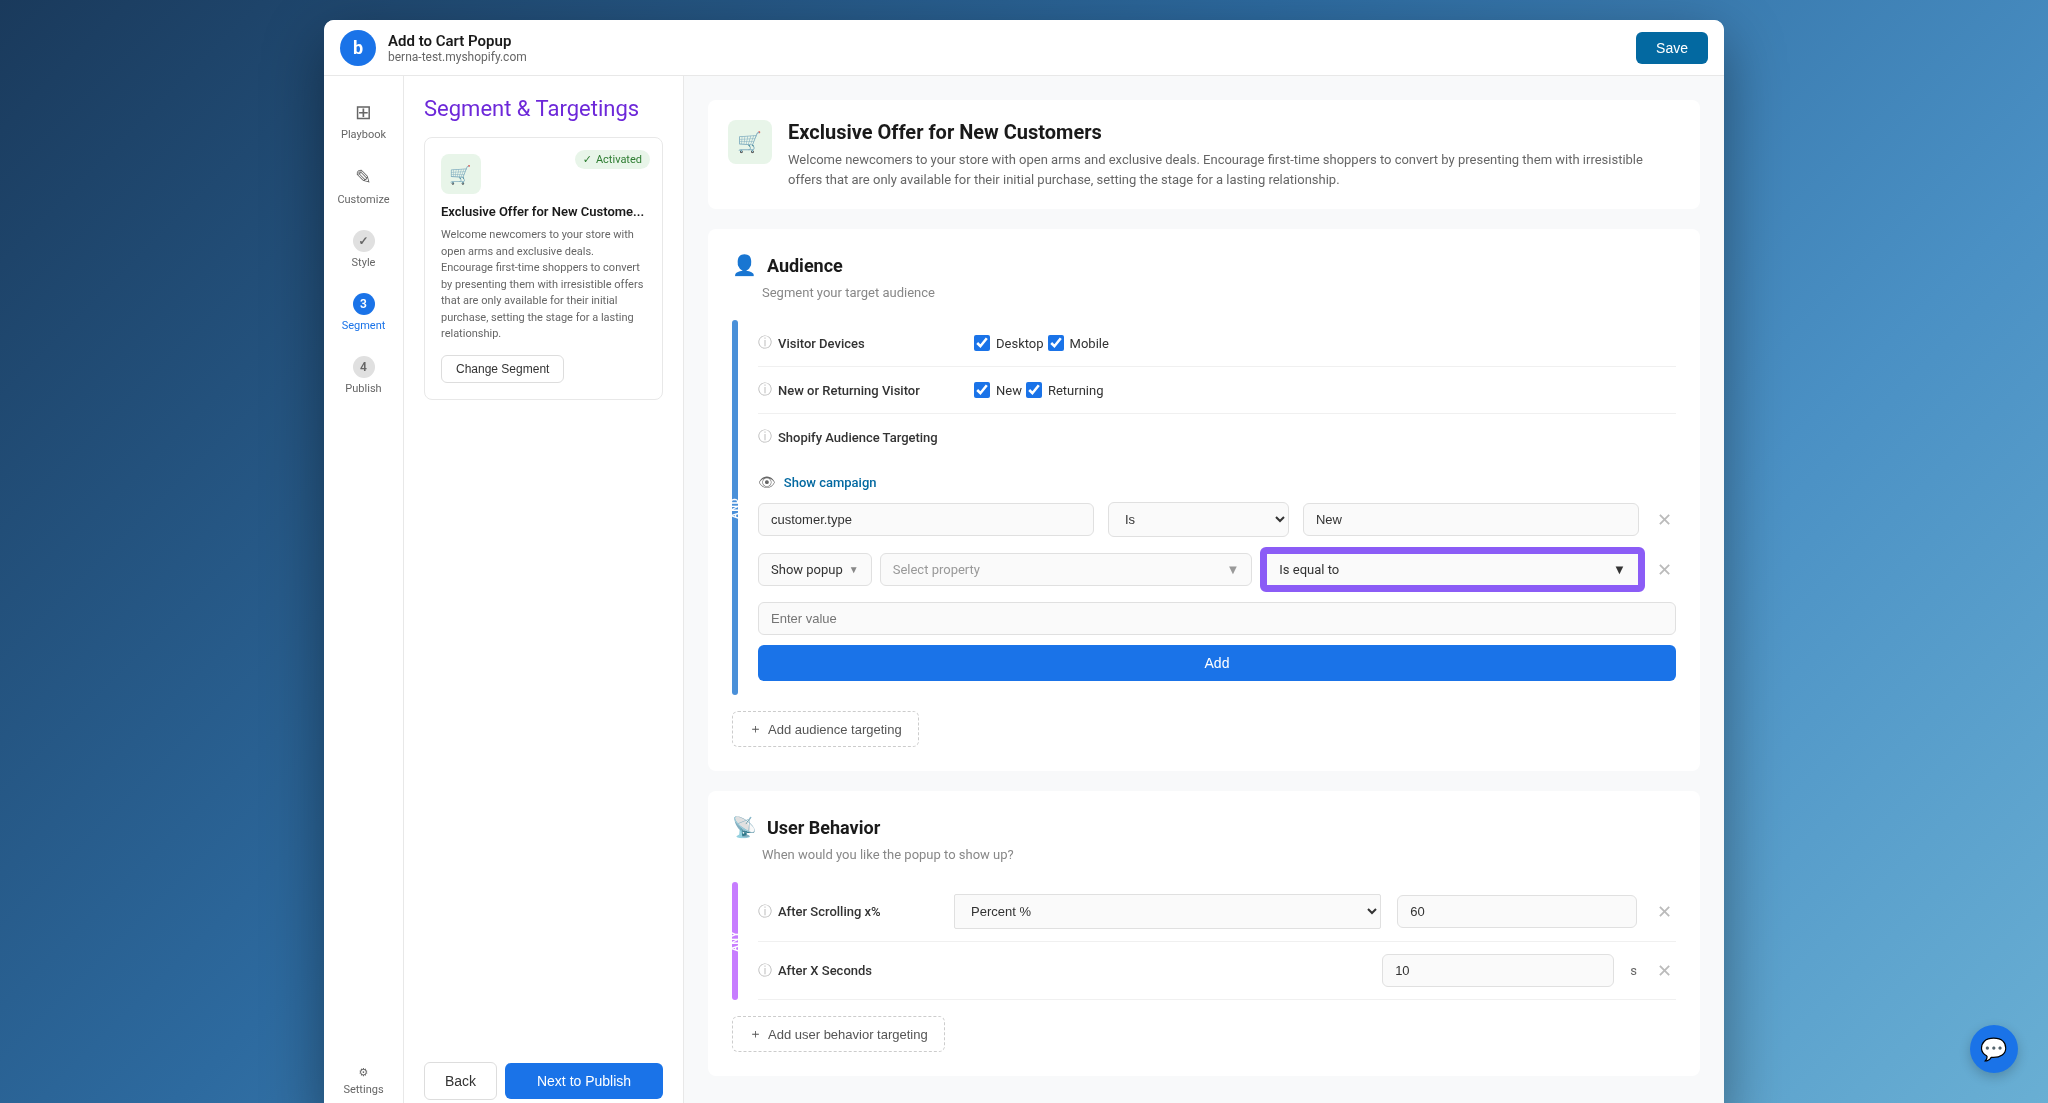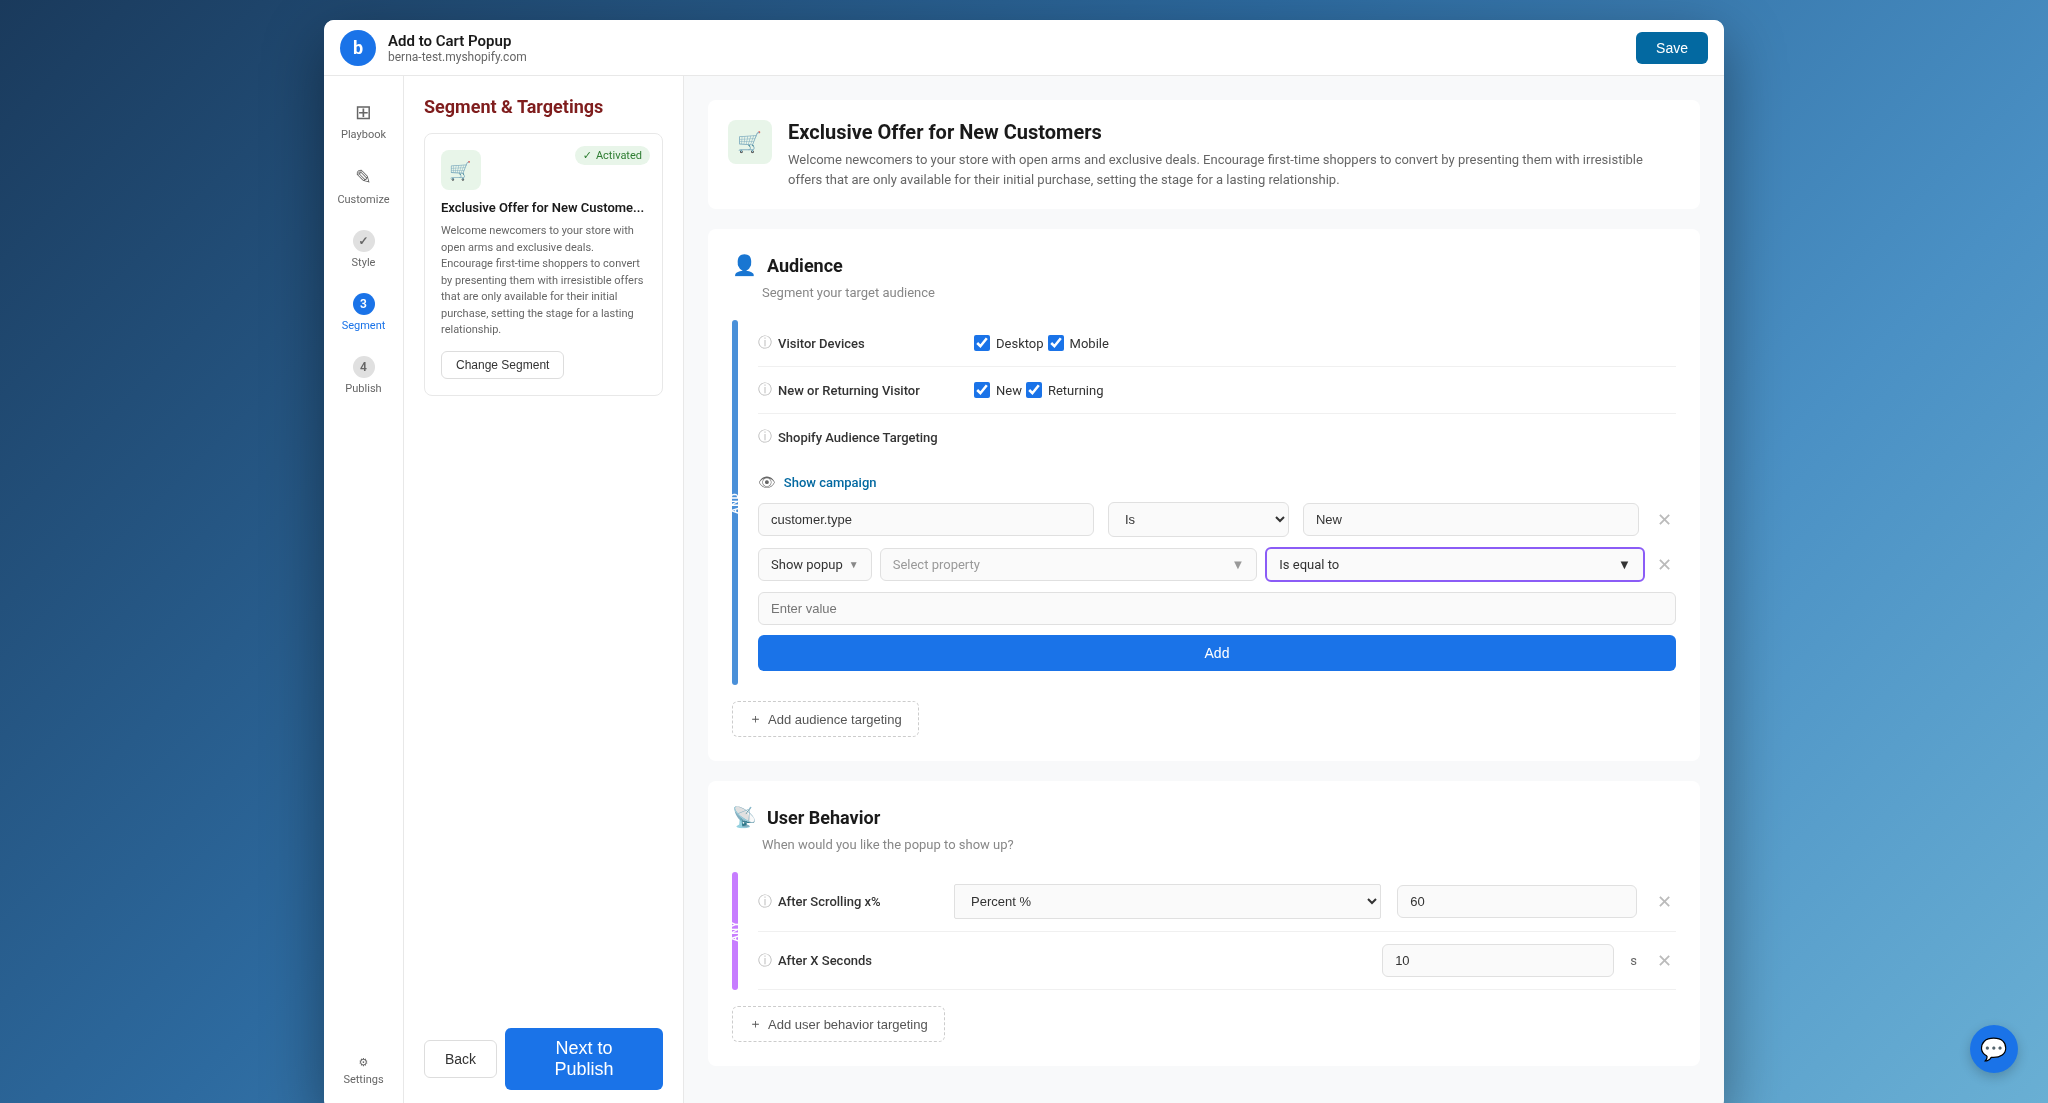--- a/index.html
+++ b/index.html
@@ -119,23 +119,23 @@
     .sidebar-panel {
       width: 280px;
       background: #fff;
       border-right: 1px solid #e8e8e8;
       display: flex;
       flex-direction: column;
       padding: 20px;
       overflow-y: auto;
     }
     .sidebar-panel h2 {
-      font-size: 18px;
-      font-weight: 700;
-      color: #7f1d1d;
+      font-size: 22px;
+      font-weight: 400;
+      color: #6d28d9;
       margin-bottom: 16px;
     }
     .segment-card {
       border: 1px solid #e8e8e8;
       border-radius: 8px;
       padding: 16px;
       position: relative;
     }
     .activated-badge {
       position: absolute;
@@ -192,21 +192,21 @@
       font-size: 14px;
       cursor: pointer;
       color: #333;
     }
     .next-btn {
       background: #1a73e8;
       color: white;
       border: none;
       border-radius: 6px;
       padding: 10px 24px;
-      font-size: 18px;
+      font-size: 14px;
       font-weight: 500;
       cursor: pointer;
       flex: 1;
     }
     
     .main-content {
       flex: 1;
       overflow-y: auto;
       padding: 24px;
       background: #f8f9fa;
@@ -417,21 +417,21 @@
       color: #999;
       background: #fafafa;
       cursor: pointer;
       display: flex;
       align-items: center;
       justify-content: space-between;
     }
     .is-equal-select {
       flex: 2;
       padding: 8px 12px;
-      border: 2px solid #8b5cf6;
+      border: 7px solid #8b5cf6;
       border-radius: 6px;
       font-size: 13px;
       color: #333;
       background: #fafafa;
       cursor: pointer;
       display: flex;
       align-items: center;
       justify-content: space-between;
       gap: 32px;
     }

